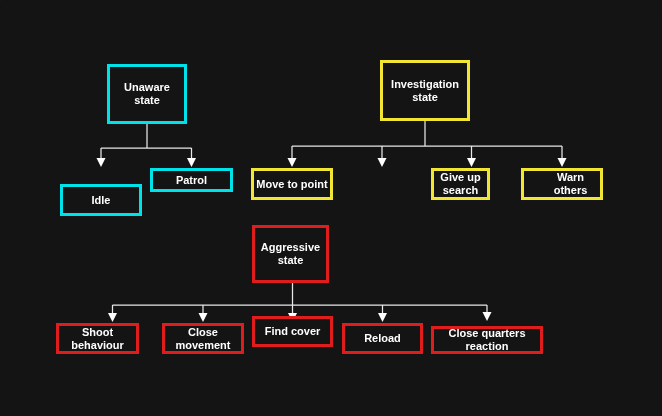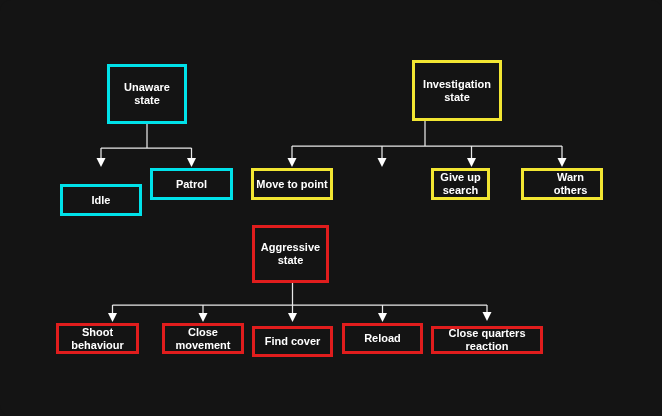--- a/index.html
+++ b/index.html
@@ -72,30 +72,30 @@
         <polygon points="288,313 297,313 292.5,322" fill="#ffffff"></polygon>
         <line x1="382.5" y1="305" x2="382.5" y2="315" stroke="#e8e8e8" stroke-width="1.25"></line>
         <polygon points="378,313 387,313 382.5,322" fill="#ffffff"></polygon>
         <line x1="487" y1="305" x2="487" y2="314" stroke="#e8e8e8" stroke-width="1.25"></line>
         <polygon points="482.5,312 491.5,312 487,321" fill="#ffffff"></polygon>
       </g>
     </svg>
 <div class="node" style="left: 107px; top: 64px; width: 80px; height: 60px; border: 3px solid rgb(0, 226, 234);">Unaware
 state</div>
     <div class="node" style="left: 60px; top: 184px; width: 82px; height: 32px; border: 3px solid rgb(0, 226, 234);">Idle</div>
-    <div class="node" style="left: 150px; top: 168px; width: 83px; height: 32px; border: 3px solid rgb(0, 226, 234);">Patrol</div>
-    <div class="node" style="left: 380px; top: 60px; width: 90px; height: 61px; border: 3px solid rgb(242, 230, 50); margin-left: 32px;">Investigation
+    <div class="node" style="left: 150px; top: 168px; width: 83px; height: 24px; border: 3px solid rgb(0, 226, 234);">Patrol</div>
+    <div class="node" style="left: 380px; top: 60px; width: 90px; height: 61px; border: 3px solid rgb(242, 230, 50);">Investigation
 state</div>
     <div class="node" style="left: 251px; top: 168px; width: 82px; height: 32px; border: 3px solid rgb(242, 230, 50);">Move to point</div>
     <div class="node" style="left: 431px; top: 168px; width: 59px; height: 32px; border: 3px solid rgb(242, 230, 50);">Give up
 search</div>
     <div class="node" style="left: 521px; top: 168px; width: 82px; height: 32px; border: 3px solid rgb(242, 230, 50); padding-left: 17px;">Warn others</div>
     <div class="node" style="left: 252px; top: 225px; width: 77px; height: 58px; border: 3px solid rgb(224, 29, 29);">Aggressive
 state</div>
     <div class="node" style="left: 56px; top: 323px; width: 83px; height: 31px; border: 3px solid rgb(224, 29, 29);">Shoot
 behaviour</div>
     <div class="node" style="left: 162px; top: 323px; width: 82px; height: 31px; border: 3px solid rgb(224, 29, 29);">Close
 movement</div>
-    <div class="node" style="left: 252px; top: 326px; width: 81px; height: 31px; border: 3px solid rgb(224, 29, 29);">Find cover</div>
+    <div class="node" style="left: 252px; top: 316px; width: 81px; height: 31px; border: 3px solid rgb(224, 29, 29);">Find cover</div>
     <div class="node" style="left: 342px; top: 323px; width: 81px; height: 31px; border: 3px solid rgb(224, 29, 29);">Reload</div>
     <div class="node" style="left: 431px; top: 326px; width: 112px; height: 28px; border: 3px solid rgb(224, 29, 29);">Close quarters
 reaction</div>
   </div>
 
 </body></html>

